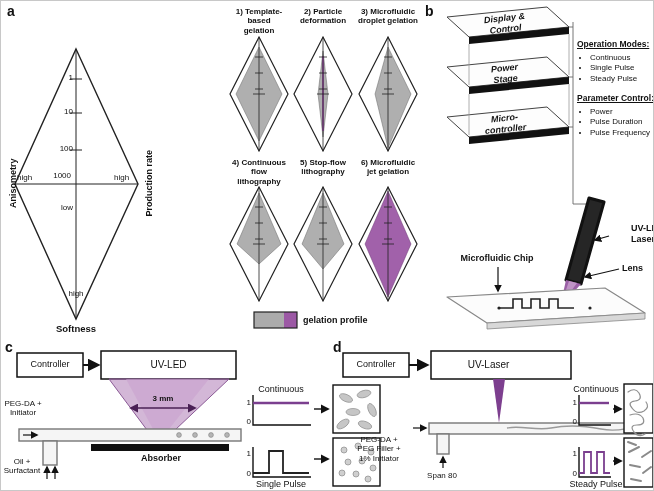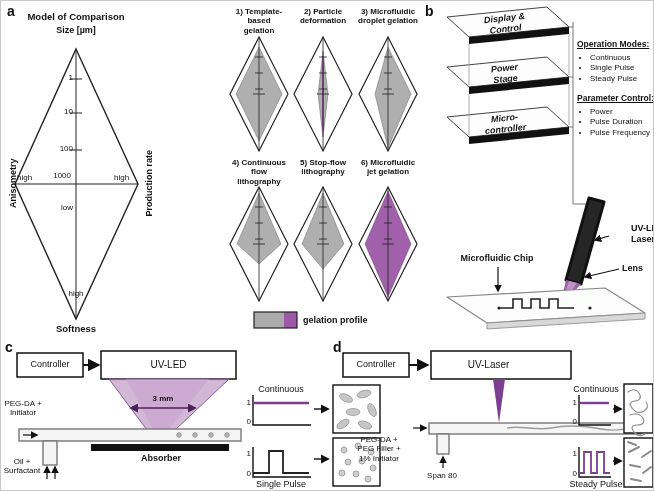--- a/index.html
+++ b/index.html
@@ -243,22 +243,20 @@
     <line x1="628" y1="451" x2="638" y2="446" stroke="#8a8a8a" stroke-width="2" stroke-linecap="round"></line>
     <line x1="641" y1="456" x2="650" y2="450" stroke="#8a8a8a" stroke-width="2" stroke-linecap="round"></line>
     <line x1="627" y1="441" x2="635" y2="444" stroke="#8a8a8a" stroke-width="2" stroke-linecap="round"></line>
     <line x1="629" y1="464" x2="639" y2="466" stroke="#8a8a8a" stroke-width="2" stroke-linecap="round"></line>
     <line x1="642" y1="472" x2="650" y2="466" stroke="#8a8a8a" stroke-width="2" stroke-linecap="round"></line>
     <line x1="630" y1="478" x2="640" y2="480" stroke="#8a8a8a" stroke-width="2" stroke-linecap="round"></line>
   </g>
 </svg>
 
 <div class="t panel-letter" style="left:6px;top:2px">a</div>
-<div class="t b c" style="left:10px;top:10px;width:130px;font-size:9.5px">Model of Comparison</div>
-<div class="t b c" style="left:10px;top:24px;width:130px;font-size:9px">Size [µm]</div>
 <div class="t r" style="left:50px;top:72px;width:22px">1</div>
 <div class="t r" style="left:46px;top:106px;width:26px">10</div>
 <div class="t r" style="left:42px;top:143px;width:30px">100</div>
 <div class="t r" style="left:36px;top:170px;width:34px">1000</div>
 <div class="t" style="left:16px;top:172px">high</div>
 <div class="t" style="left:113px;top:172px">high</div>
 <div class="t r" style="left:50px;top:202px;width:22px">low</div>
 <div class="t c" style="left:60px;top:288px;width:30px">high</div>
 <div class="t b c rot" style="left:-33px;top:177px;width:90px;font-size:9px">Anisometry</div>
 <div class="t b c rot" style="left:103px;top:177px;width:90px;font-size:9px">Production rate</div>

